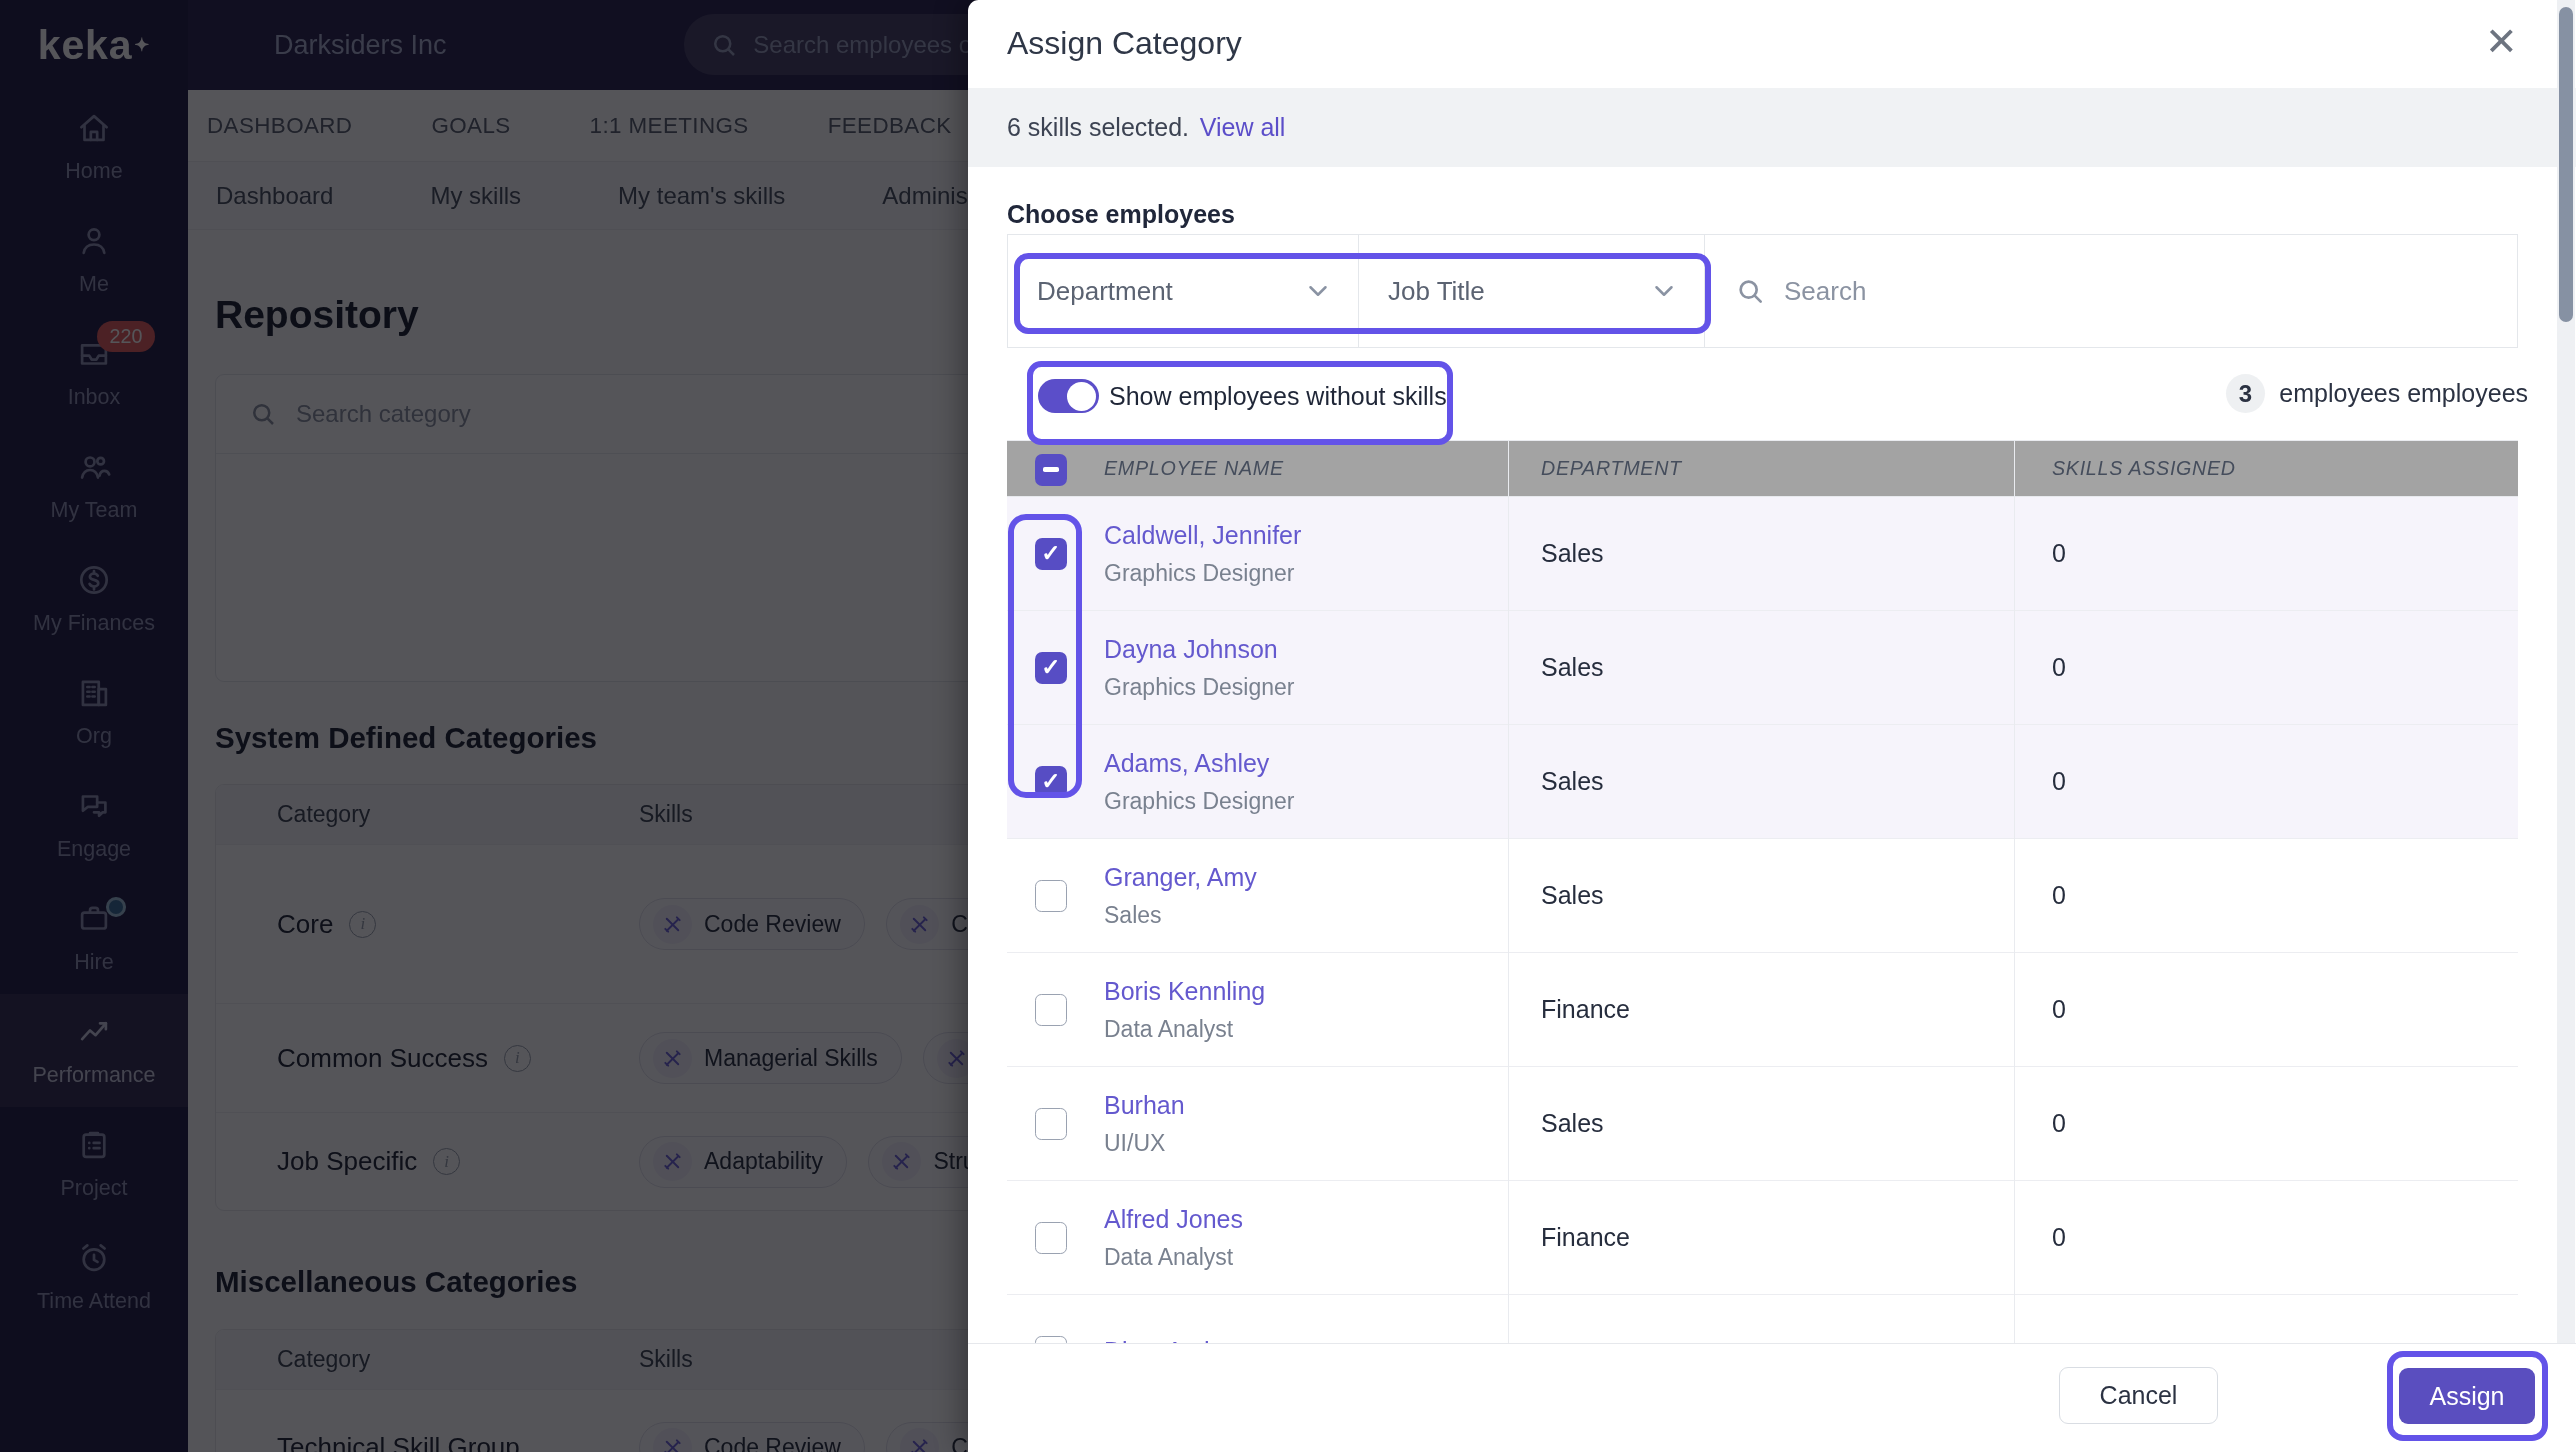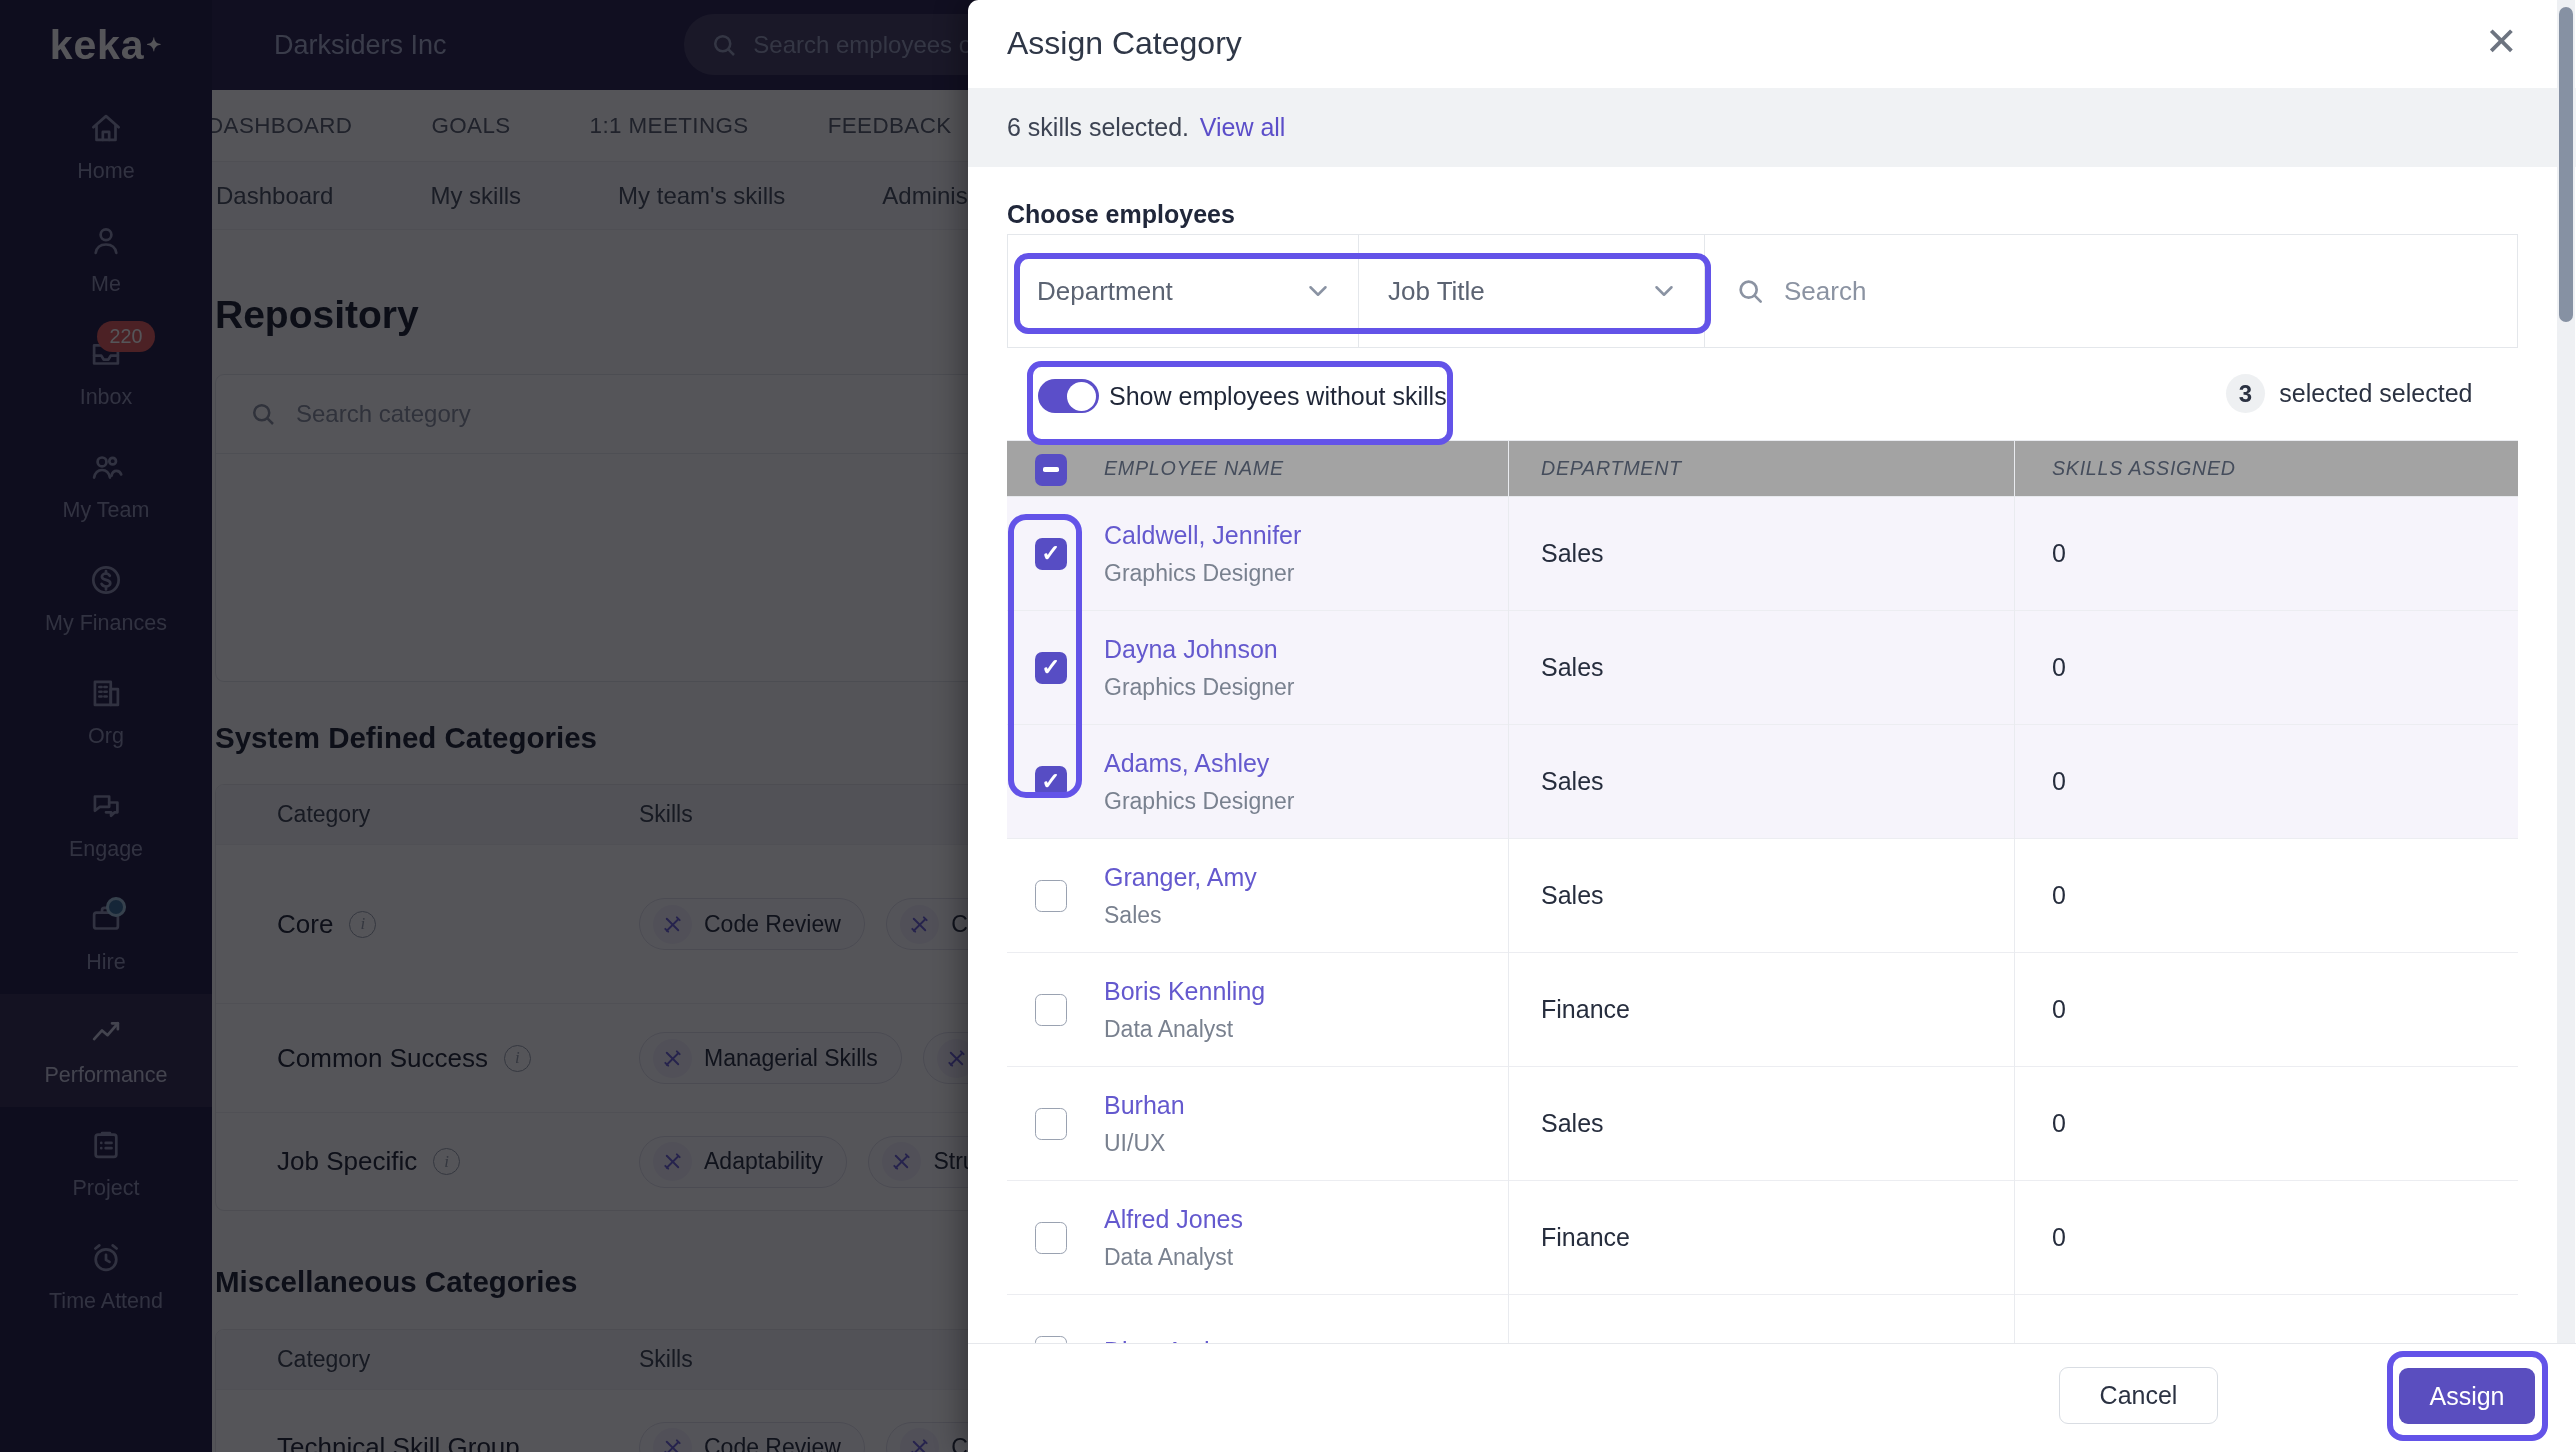--- a/index.html
+++ b/index.html
@@ -8,21 +8,21 @@
 
   
   #app { position:absolute; inset:0; }
   #topbar { position:absolute; left:188px; top:0; right:0; height:90px; background:#2c2651; display:flex; align-items:center; }
   #company { color:#aab0cf; font-size:27px; margin-left:86px; }
   #top-search { position:absolute; left:496px; top:14.3px; width:501px; height:61px; background:rgba(255,255,255,0.13); border-radius:30px; display:flex; align-items:center; padding:0 25px; gap:14.3px; }
   #top-search svg { width:30px; height:30px; stroke:#9aa0bd; }
   #top-search input { background:transparent; border:none; outline:none; color:#cfd3e8; font-size:24px; width:385px; font-family:inherit; }
   #top-search input::placeholder { color:#9aa0bd; }
 
-  #sidebar { position:absolute; left:0; top:0; width:212px; height:1453px; background:#251f47; z-index:1; }
+  #sidebar { position:absolute; left:0; top:0; width:188px; height:1453px; background:#251f47; z-index:1; }
   #logo { height:90px; display:flex; align-items:center; justify-content:center; color:#fff; font-size:41px; font-weight:700; letter-spacing:0.9px; }
   #logo .spark { font-size:18px; vertical-align:top; margin-left:1.8px; }
   .side-item { position:relative; height:113px; display:flex; flex-direction:column; align-items:center; justify-content:center; gap:9px; color:#8f93b3; cursor:pointer; }
   .side-item.active { background:rgba(255,255,255,0.08); color:#c9cbdf; }
   .side-item svg { width:38px; height:38px; stroke:currentColor; fill:none; stroke-width:1.7; stroke-linecap:round; stroke-linejoin:round; }
   .side-item .lbl { font-size:21.5px; }
   .side-badge { position:absolute; top:5.4px; left:97px; background:#e25d5d; color:#fff; font-size:19.7px; border-radius:18px; padding:3.6px 12.5px; }
   .side-dot { position:absolute; top:16px; left:106px; width:19.7px; height:19.7px; border-radius:50%; background:#3a6e99; border:3.6px solid #9fc0d8; }
 
   #main { position:absolute; left:188px; top:90px; right:0; bottom:0; background:#fbfbfc; }
@@ -451,21 +451,21 @@
     </div>
 
     <div id="toggle-row">
       <div id="toggle">
           <div class="knob"></div>
         </div>
       <div id="toggle-label">Show employees without skills</div>
     </div>
     <div id="sel-count">
       <div class="num">3</div>
-      <div class="txt">selected selected</div>
+      <div class="txt">employees employees</div>
     </div>
 
     <div id="emp-table">
       <div class="vline" style="left:501px"></div>
       <div class="vline" style="left:1007px"></div>
       <div id="emp-head">
         <div class="cb ind" id="head-cb"></div>
         <div class="hcell" id="h1">EMPLOYEE NAME</div>
         <div class="hcell" id="h2">DEPARTMENT</div>
         <div class="hcell" id="h3">SKILLS ASSIGNED</div>

